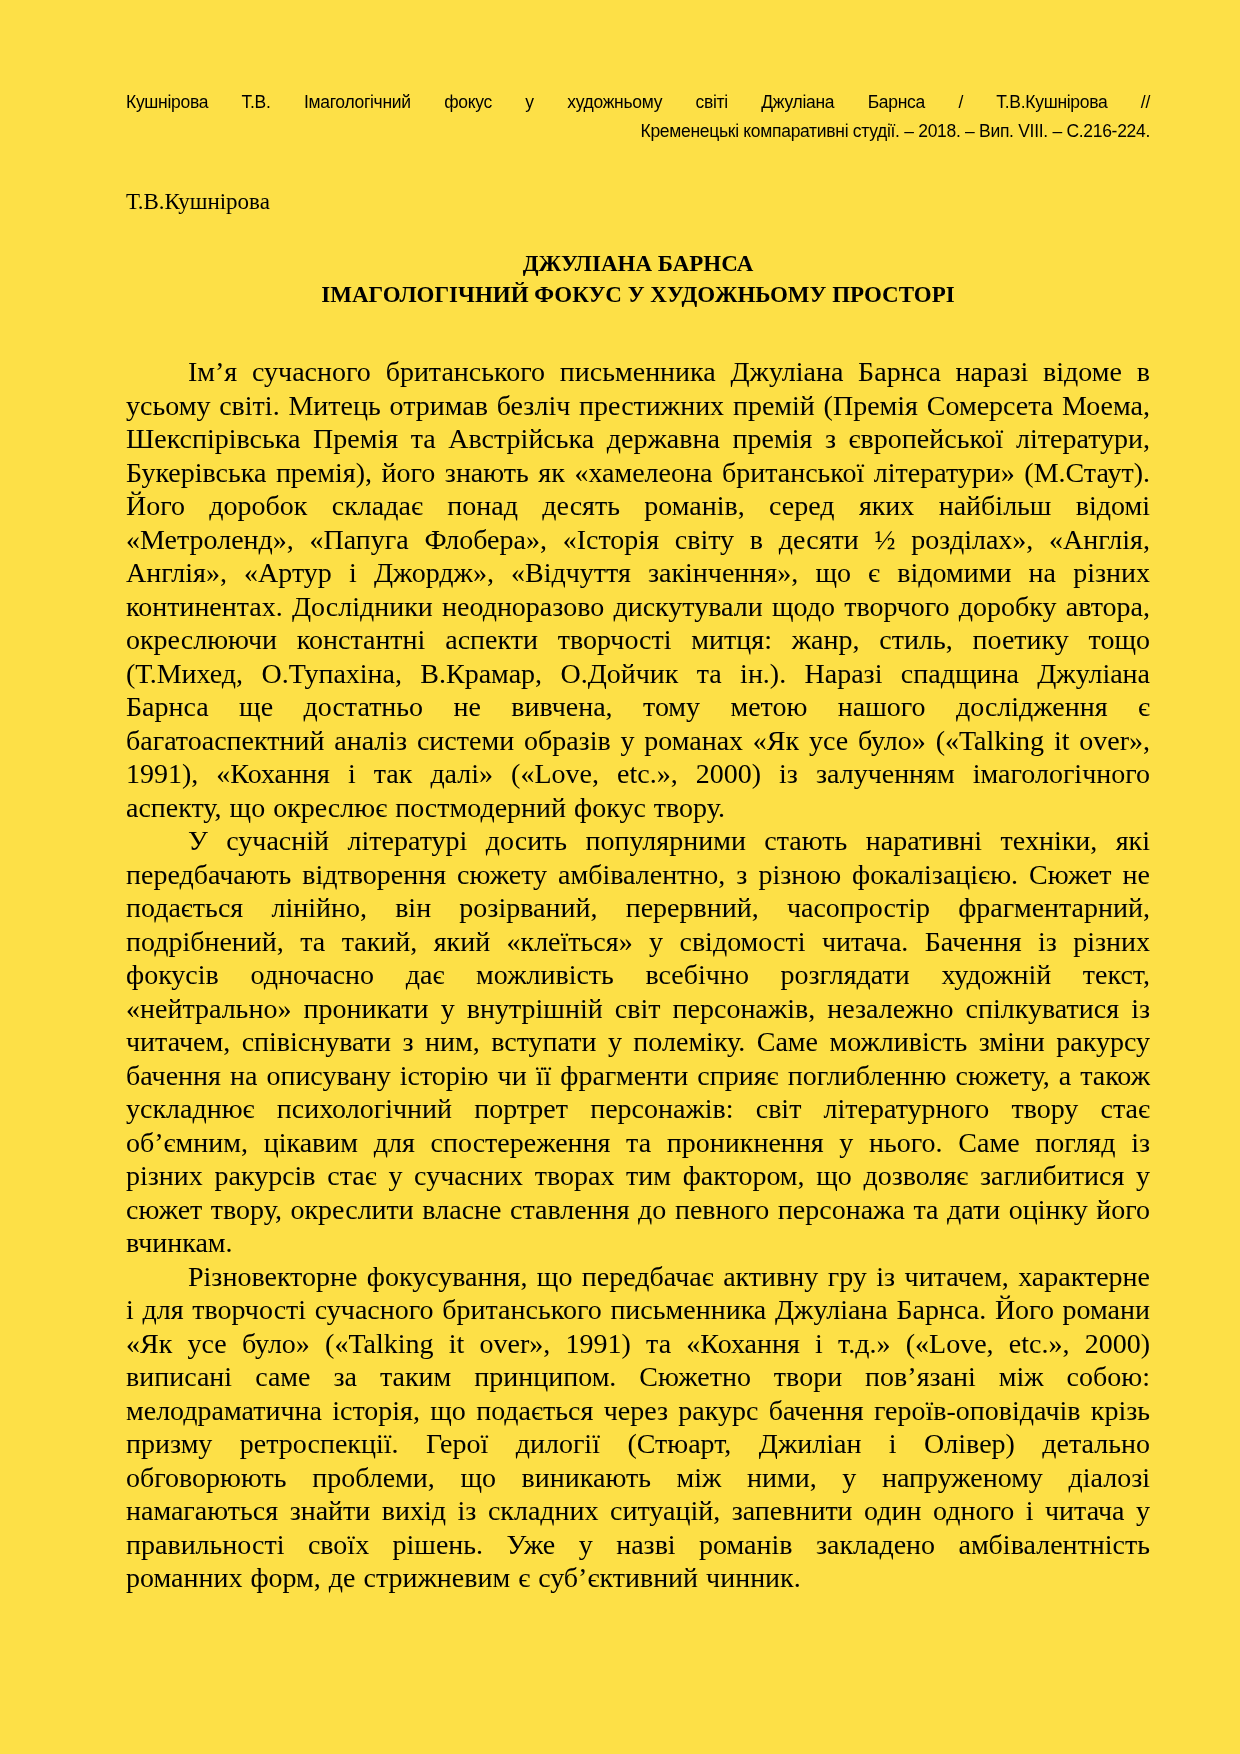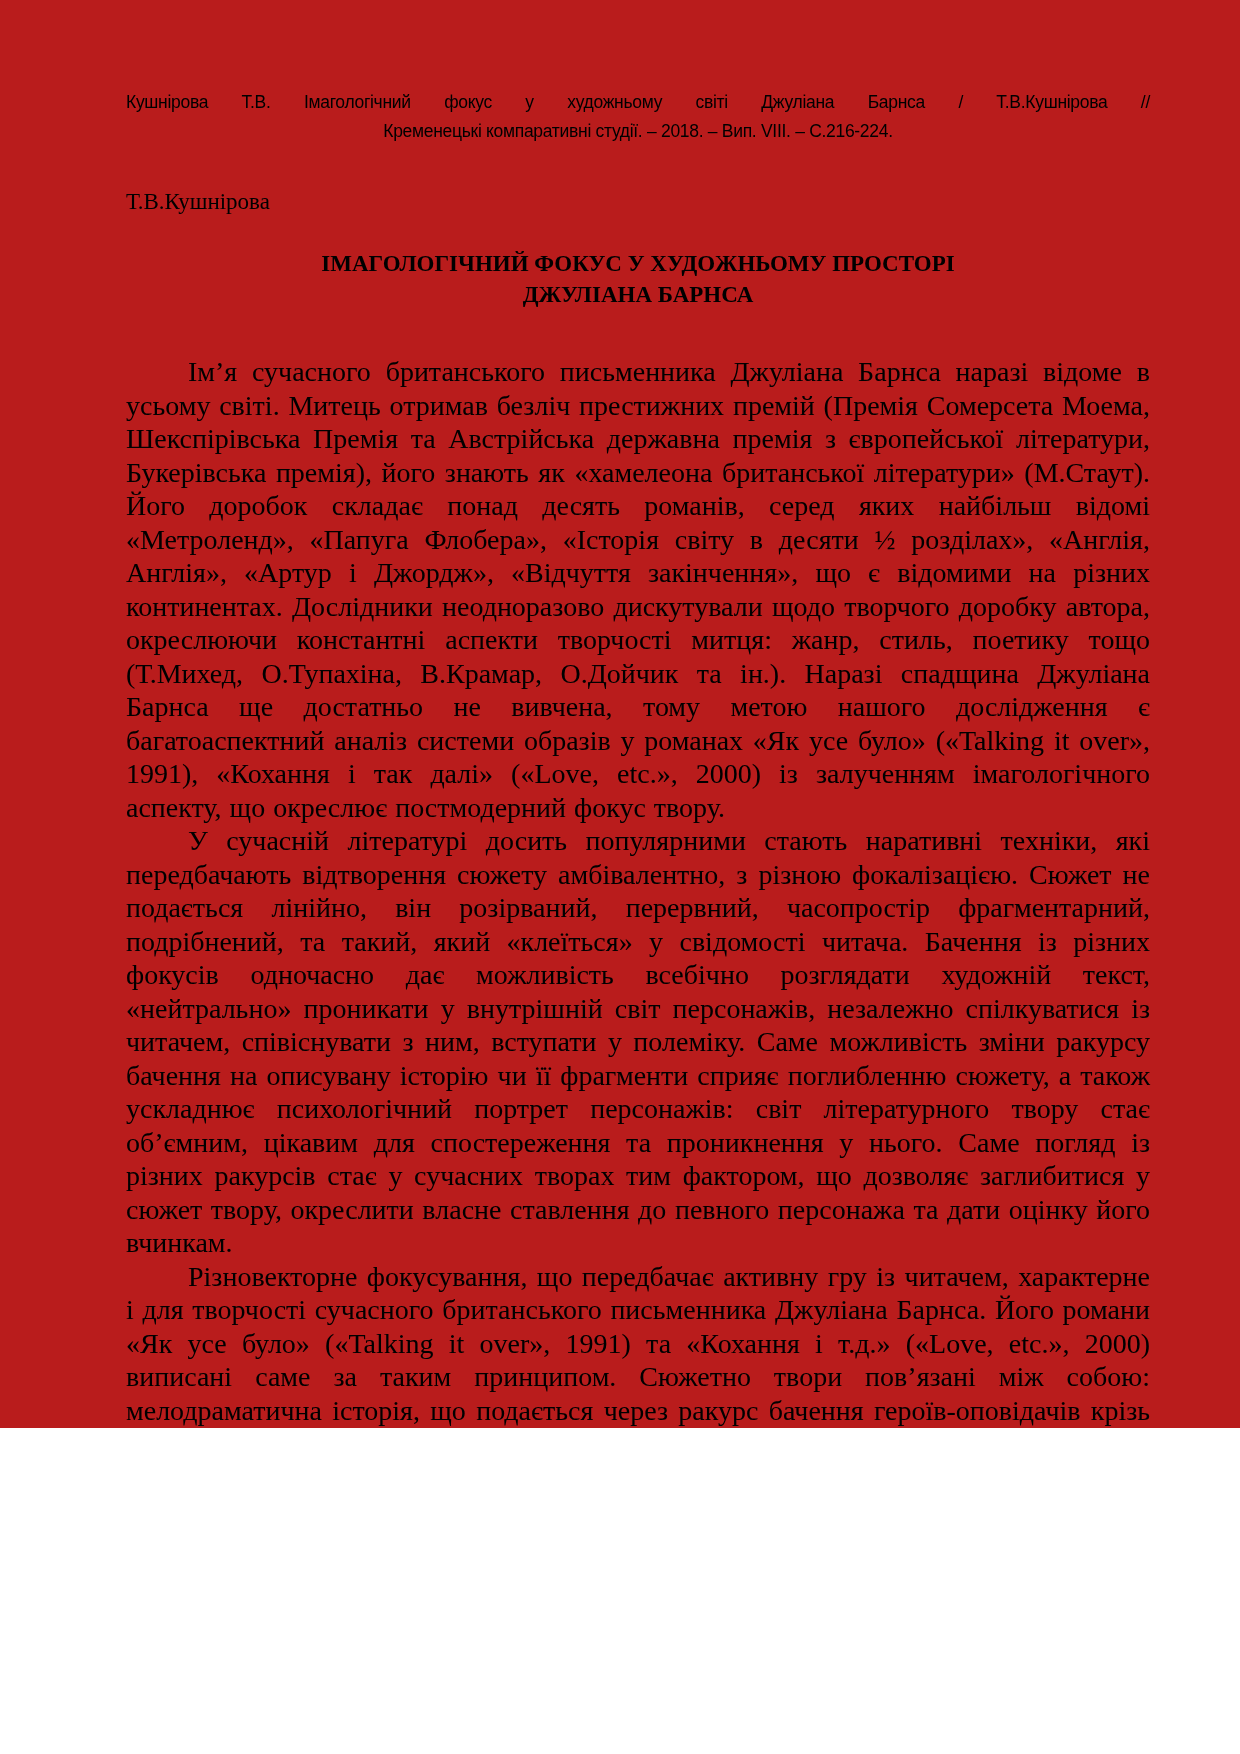--- a/index.html
+++ b/index.html
@@ -3,42 +3,42 @@
 <meta charset="utf-8">
 <style>
   html, body {
     margin: 0;
     padding: 0;
     background: #ffffff;
   }
   .page {
     position: relative;
     width: 1240px;
-    height: 1428px;
+    height: 1754px;
     box-sizing: border-box;
-    background: #b91c1c;
+    background: #fde047;
     color: #000000;
     padding: 88px 90px 40px 126px;
     font-family: "Liberation Serif", serif;
     overflow: hidden;
   }
   
   .citation {
     font-family: "Liberation Sans", sans-serif;
     font-size: 17.5px;
     line-height: 29px;
     letter-spacing: -0.3px;
     text-align: justify;
   }
   .citation .cit-line-1 {
     text-align: justify;
     text-align-last: justify;
   }
   .citation .cit-line-2 {
-    text-align: center;
+    text-align: right;
   }
   
   .author {
     margin-top: 43px;
     font-size: 23px;
     font-weight: normal;
   }
   
   .title {
     margin-top: 33px;
@@ -66,22 +66,22 @@
 <div class="page">
 
   <div class="citation">
     <div class="cit-line-1">Кушнірова Т.В. Імагологічний фокус у художньому світі Джуліана Барнса / Т.В.Кушнірова //</div>
     <div class="cit-line-2">Кременецькі компаративні студії. – 2018. – Вип. VIII. – С.216-224.</div>
   </div>
 
   <div class="author">Т.В.Кушнірова</div>
 
   <div class="title">
+    <div>ДЖУЛІАНА БАРНСА</div>
     <div>ІМАГОЛОГІЧНИЙ ФОКУС У ХУДОЖНЬОМУ ПРОСТОРІ</div>
-    <div>ДЖУЛІАНА БАРНСА</div>
   </div>
 
   <div class="body-text">
     <p>Ім’я сучасного британського письменника Джуліана Барнса наразі відоме в усьому світі. Митець отримав безліч престижних премій (Премія Сомерсета Моема, Шекспірівська Премія та Австрійська державна премія з європейської літератури, Букерівська премія), його знають як «хамелеона британської літератури» (М.Стаут). Його доробок складає понад десять романів, серед яких найбільш відомі «Метроленд», «Папуга Флобера», «Історія світу в десяти ½ розділах», «Англія, Англія», «Артур і Джордж», «Відчуття закінчення», що є відомими на різних континентах. Дослідники неодноразово дискутували щодо творчого доробку автора, окреслюючи константні аспекти творчості митця: жанр, стиль, поетику тощо (Т.Михед, О.Тупахіна, В.Крамар, О.Дойчик та ін.). Наразі спадщина Джуліана Барнса ще достатньо не вивчена, тому метою нашого дослідження є багатоаспектний аналіз системи образів у романах «Як усе було» («Talking it over», 1991), «Кохання і так далі» («Love, etc.», 2000) із залученням імагологічного аспекту, що окреслює постмодерний фокус твору.</p>
     <p>У сучасній літературі досить популярними стають наративні техніки, які передбачають відтворення сюжету амбівалентно, з різною фокалізацією. Сюжет не подається лінійно, він розірваний, перервний, часопростір фрагментарний, подрібнений, та такий, який «клеїться» у свідомості читача. Бачення із різних фокусів одночасно дає можливість всебічно розглядати художній текст, «нейтрально» проникати у внутрішній світ персонажів, незалежно спілкуватися із читачем, співіснувати з ним, вступати у полеміку. Саме можливість зміни ракурсу бачення на описувану історію чи її фрагменти сприяє поглибленню сюжету, а також ускладнює психологічний портрет персонажів: світ літературного твору стає об’ємним, цікавим для спостереження та проникнення у нього. Саме погляд із різних ракурсів стає у сучасних творах тим фактором, що дозволяє заглибитися у сюжет твору, окреслити власне ставлення до певного персонажа та дати оцінку його вчинкам.</p>
     <p>Різновекторне фокусування, що передбачає активну гру із читачем, характерне і для творчості сучасного британського письменника Джуліана Барнса. Його романи «Як усе було» («Talking it over», 1991) та «Кохання і т.д.» («Love, etc.», 2000) виписані саме за таким принципом. Сюжетно твори пов’язані між собою: мелодраматична історія, що подається через ракурс бачення героїв-оповідачів крізь призму ретроспекції.  Герої дилогії (Стюарт, Джиліан і Олівер) детально обговорюють проблеми, що виникають між ними, у напруженому діалозі намагаються знайти вихід із складних ситуацій, запевнити один одного і читача у правильності своїх рішень. Уже у назві романів закладено амбівалентність романних форм, де стрижневим є суб’єктивний чинник.</p>
   </div>
 
 </div>
 

